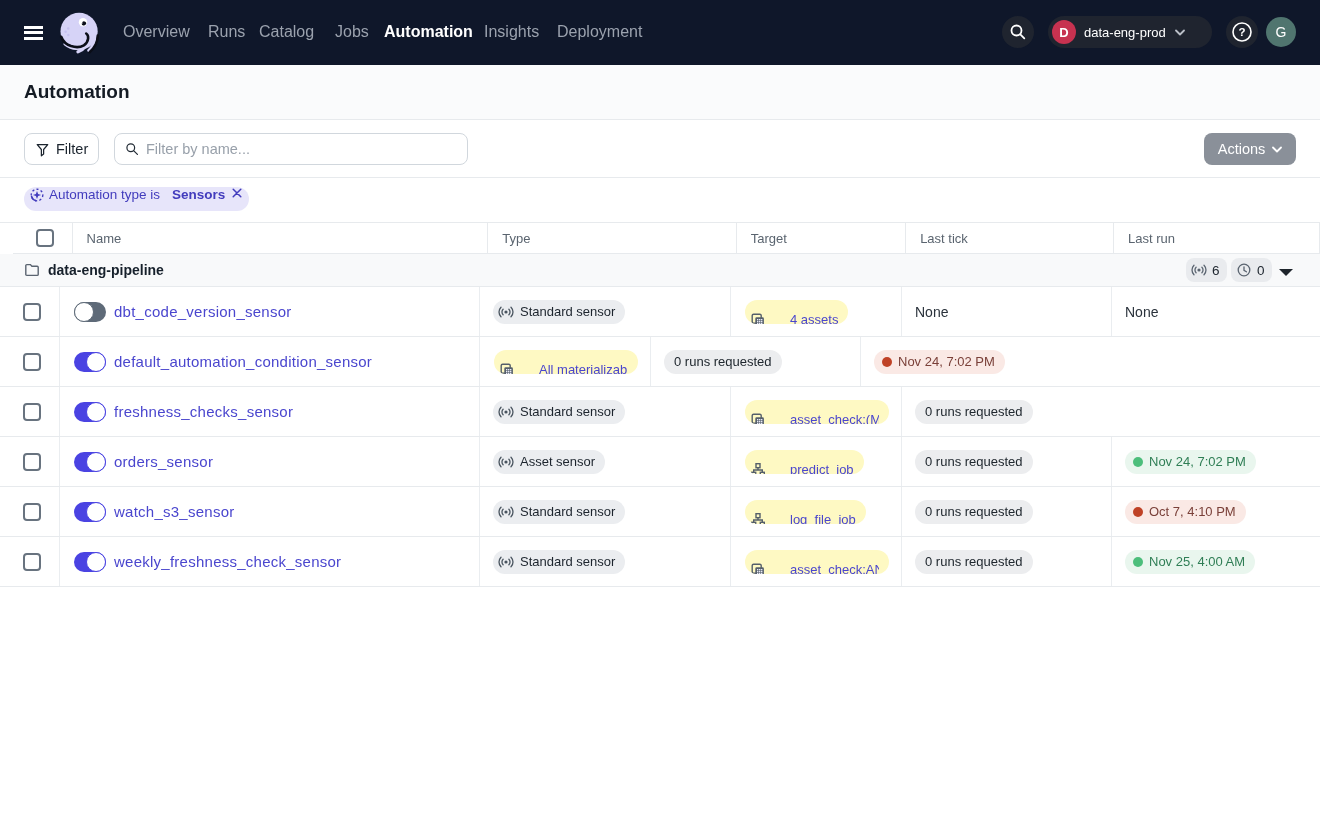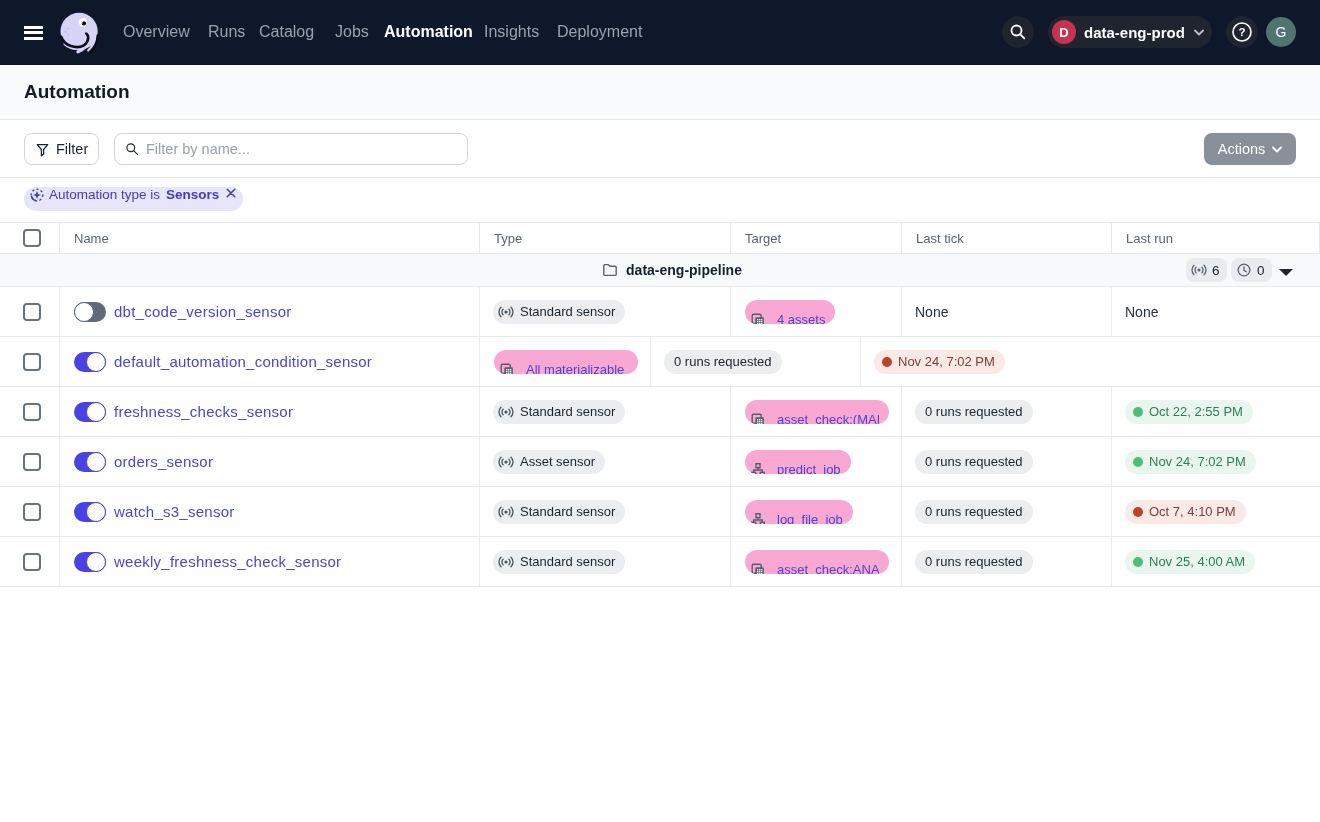--- a/index.html
+++ b/index.html
@@ -8,21 +8,21 @@
 
 #nav { position:absolute; left:0; top:0; width:1320px; height:65px; background:#0f172a; }
 #burger { position:absolute; left:24px; top:26px; width:19px; }
 #burger div { height:2.6px; background:#fff; margin-bottom:2.9px; }
 #navlinks { position:absolute; left:0; top:0; height:64px; font-size:16px; color:#9BA2AE; }
 #navlinks span { position:absolute; top:50%; transform:translateY(-50%); white-space:nowrap; }
 #navlinks .act { color:#fff; font-weight:700; }
 .navcirc { position:absolute; top:16px; width:32px; height:32px; border-radius:50%; background:#1F242F; display:flex; align-items:center; justify-content:center; }
 #wspill { position:absolute; left:1048px; top:16px; height:32px; width:164px; border-radius:16px; background:#1F242F; display:flex; align-items:center; }
 #wsd { width:24px; height:24px; margin-left:4px; border-radius:50%; background:#C73250; color:#fff; font-size:13px; font-weight:700; display:flex; align-items:center; justify-content:center; }
-#wstxt { color:#fff; font-size:15px; font-weight:700; margin-left:8px; }
+#wstxt { color:#fff; font-size:13px; font-weight:400; margin-left:8px; }
 #avatar { position:absolute; left:1266px; top:17px; width:30px; height:30px; border-radius:50%; background:#50756f; color:#fff; font-size:14px; display:flex; align-items:center; justify-content:center; }
 
 #pagehead { position:absolute; left:0; top:65px; width:1320px; height:55px; background:#FAFBFC; border-bottom:1px solid #E7EAED; }
 #pagehead h1 { font-size:19px; font-weight:700; color:#141B24; position:absolute; left:24px; top:50%; transform:translateY(-50%); }
 #toolbar { position:absolute; left:0; top:120px; width:1320px; height:58px; background:#fff; border-bottom:1px solid #E7EAED; }
 .btn { position:absolute; top:13px; height:32px; border-radius:8px; display:flex; align-items:center; font-size:14.5px; }
 #fbtn { left:24px; width:75px; border:1px solid #D1D7DD; color:#1B242E; padding-left:10px; gap:6px; background:#fff; }
 #finput { left:114px; width:354px; border:1px solid #D1D7DD; color:#98A0AA; padding-left:10px; gap:7px; background:#fff; }
 #abtn { left:1204px; width:92px; background:#8A9099; color:#fff; justify-content:center; gap:7px; }
 #chiprow { position:absolute; left:0; top:179px; width:1320px; height:44px; background:#fff; border-bottom:1px solid #E7EAED; }
@@ -31,34 +31,34 @@
 #tbl { position:absolute; left:0; top:223px; width:1320px; }
 .trow { display:flex; border-bottom:1px solid #E7EAED; background:#fff; }
 .trow > div { border-right:1px solid #EAEDF0; display:flex; align-items:center; position:relative; }
 .trow > div:last-child { border-right:none; }
 .c0 { width:60px; padding-left:23px; }
 .c1 { width:420px; }
 .c2 { width:251px; padding-left:13px; }
 .c3 { width:171px; padding-left:14px; }
 .c4 { width:210px; padding-left:13px; }
 .c5 { width:208px; padding-left:13px; }
-#thead { height:31px; font-size:13px; color:#5A646F; }
+#thead { height:31px; font-size:13px; color:#5A646F;margin-left:13px; }
 #thead > div { border-right:1px solid #E7EAED; }
 #thead .c1,#thead .c2,#thead .c3,#thead .c4,#thead .c5 { padding-left:14px; }
-#grow { position:relative; height:33px; background:#F8F9FA; border-bottom:1px solid #E7EAED; display:flex; align-items:center;justify-content:center; }
+#grow { position:relative; height:33px; background:#F8F9FA; border-bottom:1px solid #E7EAED; display:flex; align-items:center; }
 .drow { height:50px; }
 .cb { width:18px; height:18px; border:2px solid #68737F; border-radius:4px; background:#fff; }
 .tgl { position:absolute; left:14px; width:32px; height:20px; border-radius:10px; }
 .tgl .knob { position:absolute; top:0; width:20px; height:20px; border-radius:50%; background:#fff; }
 .tgl.on { background:#4A43E2; } .tgl.on .knob { right:0; border:1.5px solid #4A43E2; }
 .tgl.off { background:#5E6A78; } .tgl.off .knob { left:0; border:1.5px solid #5E6A78; }
 .nlink { margin-left:54px; font-size:15px; letter-spacing:0.25px; color:#4A46CE; }
 .pill { height:24px; border-radius:12px; display:flex; align-items:center; font-size:13px; }
 .pgray { background:#EBEDF0; color:#1C242D; padding:0 10px 0 5px; gap:6px; }
-.plav { background:#f9a8d4; color:#4A46CE; padding:16px 10px 0 5px; gap:11px; max-width:144px; overflow:hidden; }
+.plav { background:#fef9c3; color:#4A46CE; padding:16px 10px 0 5px; gap:24px; max-width:144px; overflow:hidden; }
 .plav span { white-space:nowrap; overflow:hidden; }
 .ptick { background:#ECEDEF; color:#20282F; padding:0 10px; }
 .pdate { padding:0 10px 0 8px; gap:6px; }
 .pdate .dot { width:10px; height:10px; border-radius:50%; }
 .pred { background:#FAE9E5; color:#7A4039; } .pred .dot { background:#BF4226; }
 .pgrn { background:#E9F6EE; color:#2F7E55; } .pgrn .dot { background:#4CBE7B; }
 .none { font-size:14px; color:#2A323B; }
 .gpill { height:24px; border-radius:8px; background:#E9EBEE; display:flex; align-items:center; padding:0 7px 0 5px; gap:5px; font-size:13.5px; color:#1C242D; position:absolute; top:4px; }
 .caret { position:absolute; top:15px; width:0; height:0; border-left:7px solid transparent; border-right:7px solid transparent; border-top:7.5px solid #1E252C; }
 </style>
@@ -139,21 +139,21 @@
   </div>
 </div>
 <div id="chiprow">
   <div id="chip">
     <svg width="16" height="16" viewBox="0 0 16 16">
       <circle cx="8" cy="8" r="5.8" stroke="#423CBD" stroke-width="1.35" fill="none" stroke-dasharray="2.1 2.25"></circle>
       <path d="M2.6,9.4 A5.8,5.8 0 0 0 6.5,13.6" stroke="#423CBD" stroke-width="1.6" fill="none" stroke-linecap="round"></path>
       <path d="M8,3.9 L9.1,6.9 L12.1,8 L9.1,9.1 L8,12.1 L6.9,9.1 L3.9,8 L6.9,6.9 Z" fill="#423CBD"></path>
     </svg>
     <span>Automation type is</span>
-      <span style="font-weight:700;margin-left:2px">Sensors</span>
+      <span style="font-weight:700;margin-left:8px">Sensors</span>
     <svg width="12" height="12" viewBox="0 0 12 12" style="margin-left:2px">
         <path d="M2.2,2.2 L9.8,9.8 M9.8,2.2 L2.2,9.8" stroke="#423CBD" stroke-width="1.5" stroke-linecap="round"></path>
       </svg>
   </div>
 </div>
 <div id="tbl">
   <div class="trow" id="thead">
     <div class="c0">
         <div class="cb"></div>
       </div>
@@ -312,26 +312,20 @@
             </g>
 </svg>
           <span>asset_check:(MARKETING_re</span>
         </div>
       </div>
     <div class="c4">
         <div class="pill ptick">
           <span>0 runs requested</span>
         </div>
       </div>
-    <div class="c5">
-        <div class="pill pdate pgrn">
-          <div class="dot"></div>
-          <span>Oct 22, 2:55 PM</span>
-        </div>
-      </div>
   </div>
   <div class="trow drow">
     <div class="c0">
         <div class="cb"></div>
       </div>
     <div class="c1">
         <div class="tgl on">
           <div class="knob"></div>
         </div>
         <span class="nlink">orders_sensor</span>

